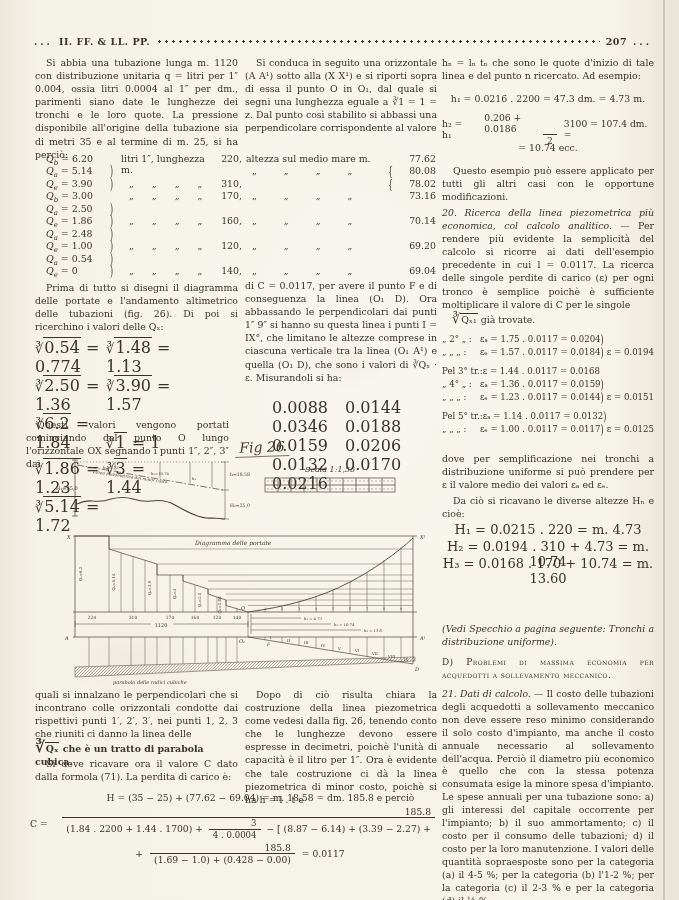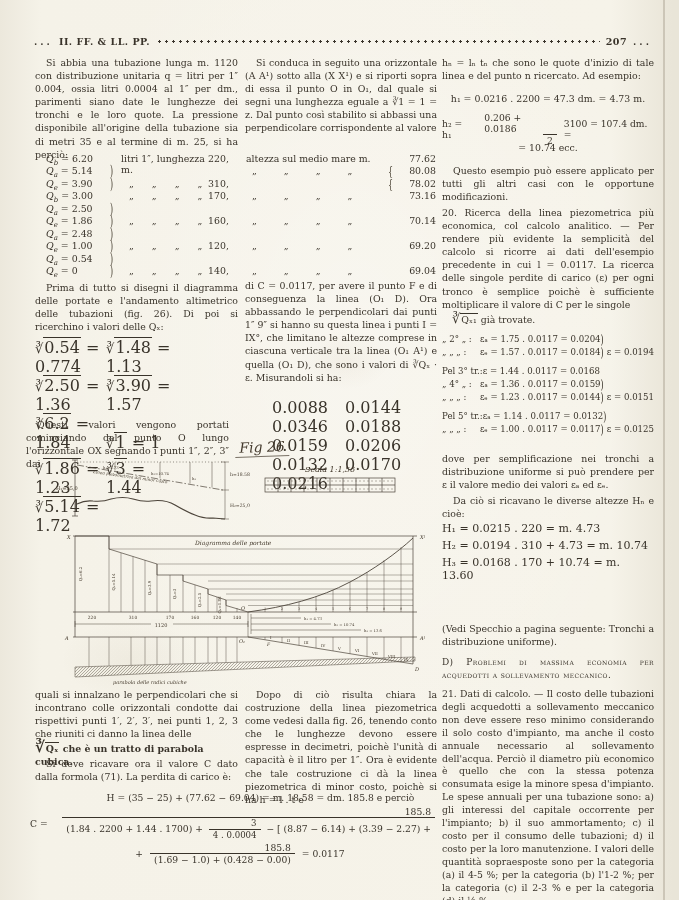--- a/index.html
+++ b/index.html
@@ -8,57 +8,57 @@
        background:#e8e4d8}
   #page{position:absolute;inset:0;
         background:
           radial-gradient(ellipse at 52% 38%, rgba(255,255,255,.30), rgba(255,255,255,0) 62%),
           linear-gradient(90deg,#ece8dc 0%,#f5f2e8 6%,#f6f3e9 90%,#e9e5d8 99%);
         color:#39332a}
   .edge{position:absolute;top:0;bottom:0;width:2px;background:rgba(110,100,80,.25);right:14px}
   .txt{position:absolute;font-size:9.4px;line-height:13.1px;text-align:justify;color:#39332a}
   .ind{text-indent:11px}
   .ctr{text-align:center}
-  .it{}
+  .it{font-style:italic}
   .bld{font-weight:bold}
   i,sub{font-style:italic}
   sub{font-size:7px}
   
   #hdr{position:absolute;left:34px;top:36px;width:618px;display:flex;align-items:center;gap:6px;
        font-size:9.5px;font-weight:bold;letter-spacing:.5px}
   .dotfill{flex:1;height:3px;
      background-image:radial-gradient(circle,#3a342b 1.05px,rgba(0,0,0,0) 1.3px);
      background-size:7px 3px;background-repeat:repeat-x;background-position:0 0}
   .dots3{letter-spacing:3px;font-weight:bold}
   
   .qrow{display:flex;height:12.45px;align-items:baseline;font-size:9.4px}
   .qcell{width:64px}
   .qbrace{width:9px;display:inline-block;transform:scaleY(1.9);transform-origin:center;font-size:8px;color:#4a4335}
   .qmid{flex:1;padding-left:2px}
   .dit .qmid{word-spacing:15px;padding-left:10px}
-  .qlen{width:34px;text-align:left}
+  .qlen{width:34px;text-align:right}
   
   .arow{display:flex;height:12.45px;align-items:baseline;font-size:9.4px}
   .alabel{flex:1}
   .adit .alabel{word-spacing:24px;padding-left:6px}
   .abrace{width:8px;transform:scaleY(1.6);font-size:8px;color:#4a4335}
   .aval{width:40px;text-align:right}
   .rsign{font-size:13px}
   .rad{border-top:.9px solid #39332a;padding:0 1px}
   .bigroot .rsign{font-size:15px}
   .mcell{height:12.5px;text-align:left;padding-left:14px}
   
   .trrow{display:flex;font-size:8.6px;height:13px;align-items:baseline}
   .trrow.gap{margin-top:6px}
   .trpre{width:42px;white-space:nowrap}
   .treq{flex:1;white-space:nowrap}
   .trbrace{width:7px;transform:scaleY(1.7);font-size:8px}
   .trres{width:52px;text-align:right;white-space:nowrap}
   
-  .hline{height:17px;text-align:left;font-size:11px}
+  .hline{height:17px;text-align:center;font-size:13px}
   
   .frac{display:inline-flex;flex-direction:column;align-items:flex-end;vertical-align:middle;margin:0 3px}
   .frac .fn{padding:0 4px;line-height:11px}
   .frac .fd{border-top:.9px solid #39332a;padding:0 4px;line-height:11px}
   .cw{display:flex;align-items:center;font-size:9.2px}
   .eqrow{display:flex;align-items:center;justify-content:center;font-size:9.2px;gap:4px}
   
   #figtitle{position:absolute;left:220px;top:439px;width:84px;text-align:center;
             font-size:14px;font-style:italic;transform:rotate(-2deg);color:#43392c}
   #figtitle span{border-bottom:1px solid rgba(67,57,44,.7);padding:0 4px 1px}

